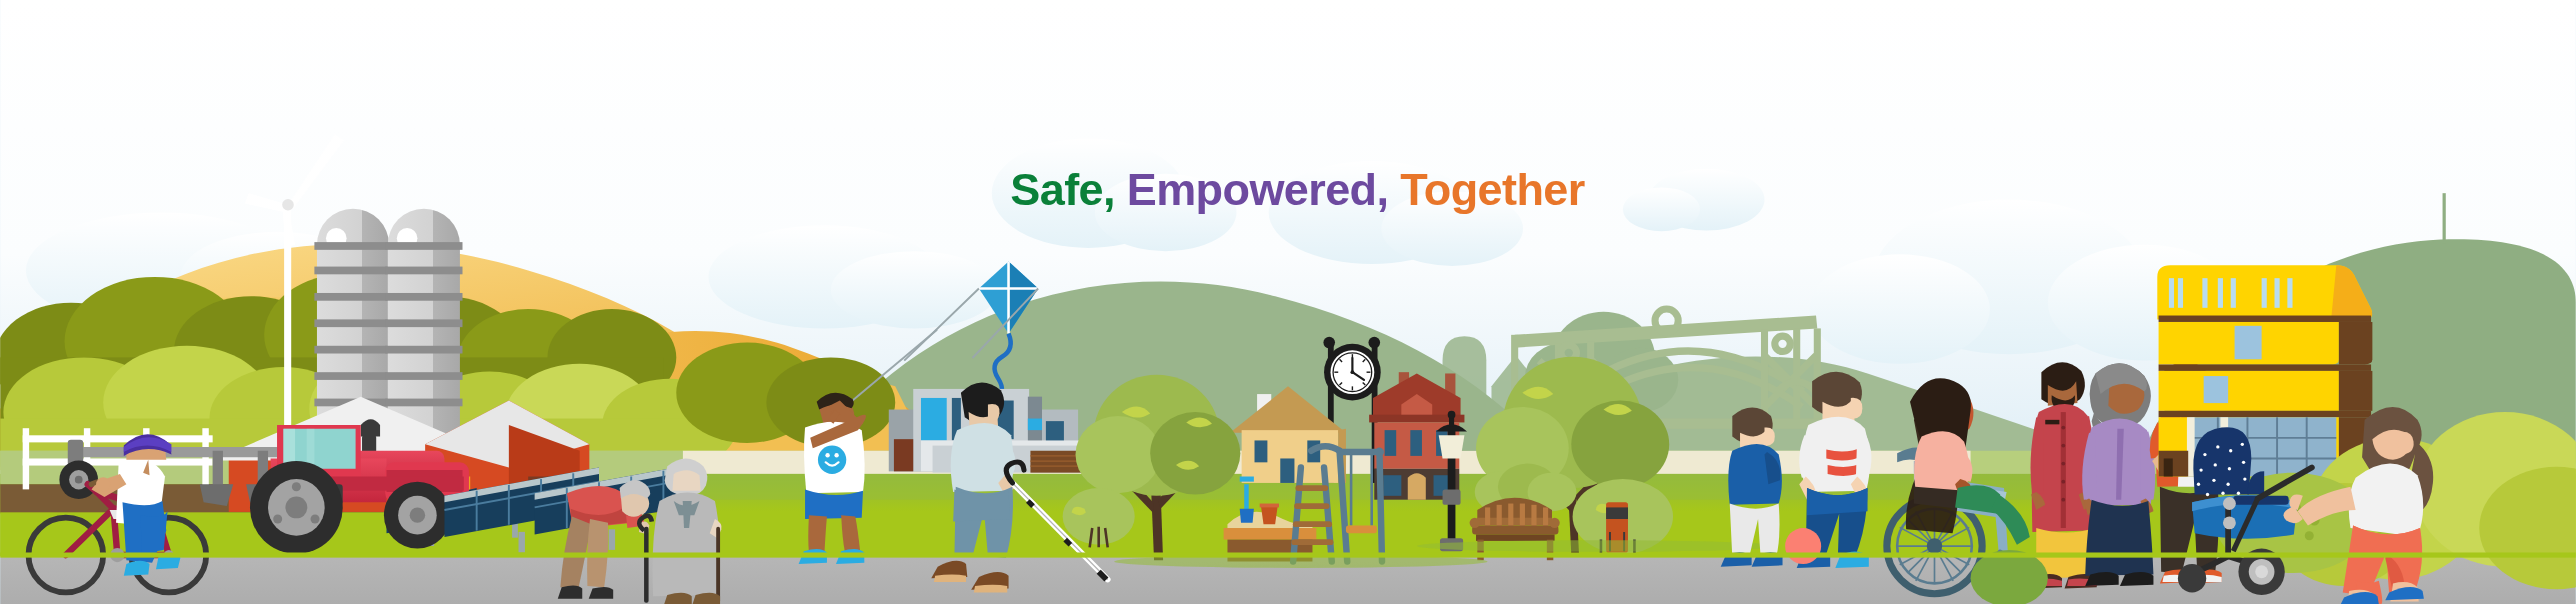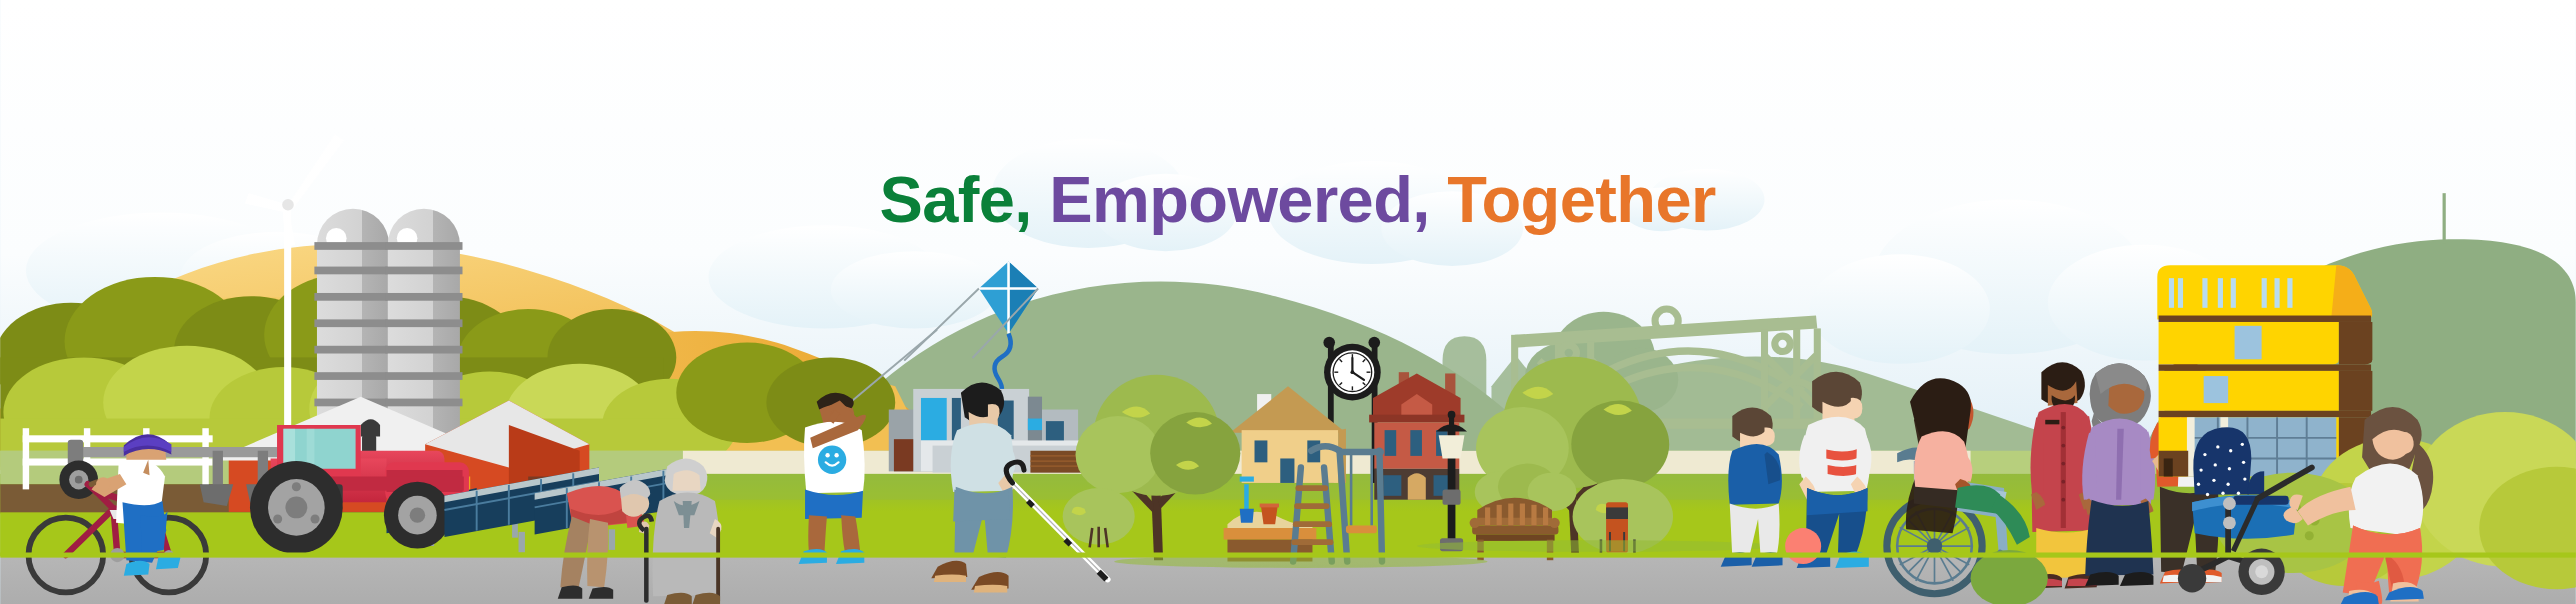--- a/index.html
+++ b/index.html
@@ -2,21 +2,21 @@
 <html style="font-size:10.3px"><head>
 <meta charset="utf-8">
 <title>Safe, Empowered, Together — community banner</title>
 <style>
   html,body{margin:0;padding:0;background:#fff;}
   body{font-family:"Liberation Sans",sans-serif;}
   #banner{position:relative;width:2576px;height:604px;overflow:hidden;background:#eaf4fa;}
   #banner svg{display:block;width:2576px;height:604px;}
   .tagline-wrap{position:absolute;left:0;top:167px;width:2576px;text-align:center;pointer-events:none;}
   .tagline{display:inline-block;font-family:"Liberation Sans",sans-serif;font-weight:700;
-           font-size:65px;letter-spacing:-0.6px;line-height:1;white-space:nowrap;margin-left:19px;}
+           font-size:45px;letter-spacing:-0.6px;line-height:1;white-space:nowrap;margin-left:19px;}
   .w-safe{color:#0a8039;}
   .w-emp{color:#6d4a9f;}
   .w-tog{color:#e8762a;}
   .comma-g{color:#0a8039;}
   .comma-p{color:#6d4a9f;}
 </style>
 </head>
 <body>
 
 <div id="banner">

